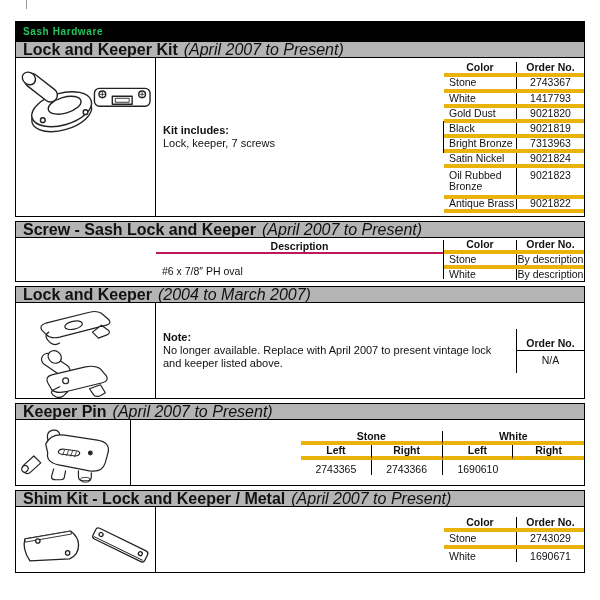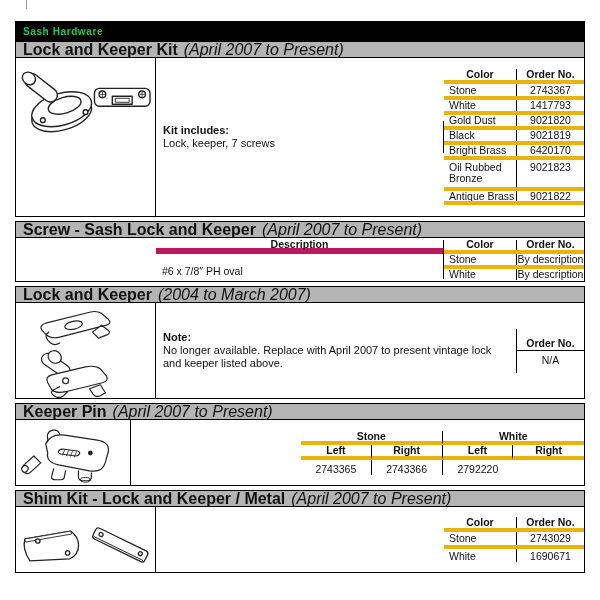--- a/index.html
+++ b/index.html
@@ -48,21 +48,21 @@
   .subtbl { width: 140px; display: flex; flex-direction: column; }
   .srow { display: flex; }
   .sc { display: flex; align-items: center; overflow: hidden; line-height: 11px; }
   .sc.colorc { width: 73px; border-right: 1px solid #000; padding-left: 5px; }
   .sc.orderc { width: 67px; justify-content: center; text-align: center; }
   .srow.hdr .sc { font-weight: bold; justify-content: center; padding-left: 0; }
   .srow.top .sc { align-items: flex-start; padding-top: 2px; }
 
   
   .desccol { display: flex; flex-direction: column; }
-  .deschdr { height: 14px; border-bottom: 6px solid #be185d; font-weight: bold;
+  .deschdr { height: 14px; border-bottom: 2px solid #be185d; font-weight: bold;
              display: flex; align-items: center; justify-content: center; }
   .descval { flex: 1; padding: 2px 6px; margin-top: 9px; }
 
   
   .ordercol { width: 67px; display: flex; flex-direction: column; }
   .ordhdr { height: 15px; border-bottom: 1px solid #000; font-weight: bold;
             display: flex; align-items: center; justify-content: center; }
   .ordval { padding-top: 3px; text-align: center; }
 
   
@@ -140,22 +140,26 @@
         </div>
         <div class="srow bb" style="height:15px">
           <div class="sc colorc">Gold Dust</div>
           <div class="sc orderc">9021820</div>
         </div>
         <div class="srow bb" style="height:15px">
           <div class="sc colorc">Black</div>
           <div class="sc orderc">9021819</div>
         </div>
         <div class="srow bb" style="height:15px">
-          <div class="sc colorc">Bright Brass</div>
-          <div class="sc orderc">6420170</div>
+          <div class="sc colorc">Bright Bronze</div>
+          <div class="sc orderc">7313963</div>
+        </div>
+        <div class="srow bb" style="height:15px">
+          <div class="sc colorc">Satin Nickel</div>
+          <div class="sc orderc">9021824</div>
         </div>
         <div class="srow bb top" style="height:31px">
           <div class="sc colorc">Oil Rubbed Bronze</div>
           <div class="sc orderc">9021823</div>
         </div>
         <div class="srow bb" style="height:14px">
           <div class="sc colorc">Antique Brass</div>
           <div class="sc orderc">9021822</div>
         </div>
         <div class="srow" style="flex:1">
@@ -260,21 +264,21 @@
         </div>
         <div class="prow" style="height:15px">
           <div class="pc quarter br bb bold">Left</div>
           <div class="pc quarter br bb bold">Right</div>
           <div class="pc quarter br bb bold">Left</div>
           <div class="pc quarter bb bold">Right</div>
         </div>
         <div class="prow vals" style="flex:1">
           <div class="pc quarter br">2743365</div>
           <div class="pc quarter br">2743366</div>
-          <div class="pc quarter">2792220</div>
+          <div class="pc quarter">1690610</div>
         </div>
       </div>
     </div>
 
     <div class="gbar">
       <span class="gtitle">Shim Kit - Lock and Keeper / Metal</span>
       <span class="gdate">(April 2007 to Present)</span>
     </div>
     <div class="tbl" style="height:66px">
       <div class="cell w140 br imgcell">

